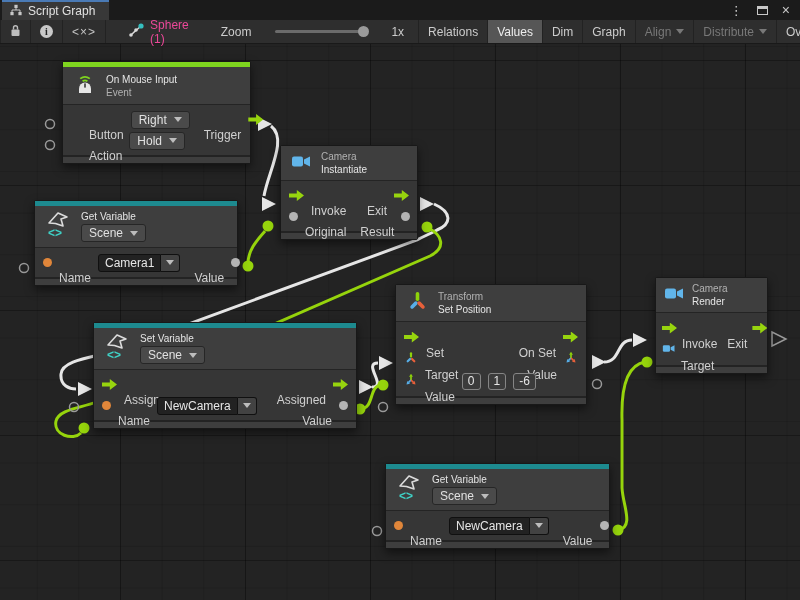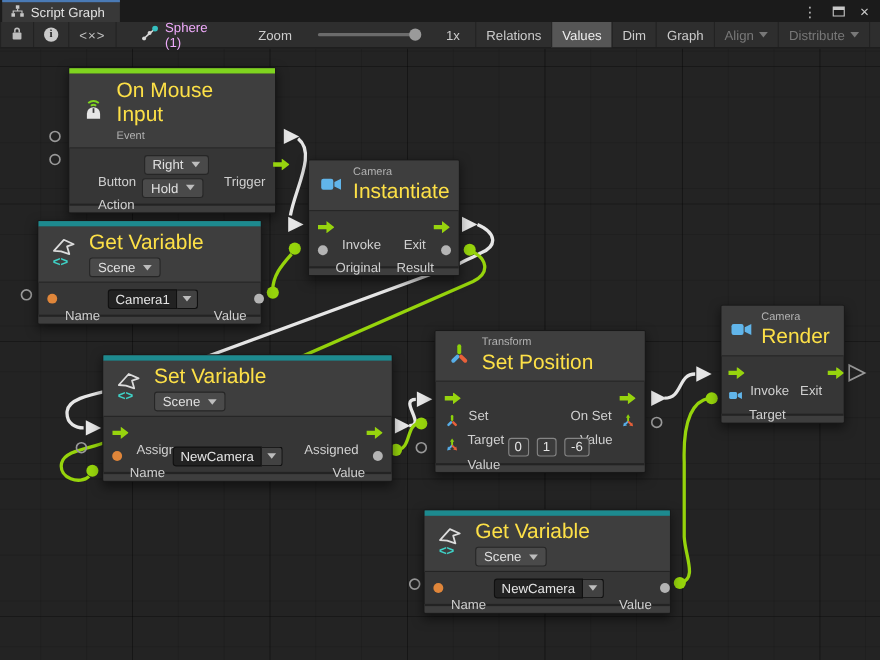--- a/index.html
+++ b/index.html
@@ -13,22 +13,22 @@
   .winbtns .more{font-size:13px;line-height:1;}
   .maxbox{width:11px;height:9px;border:1px solid #c8c8c8;border-top:3px solid #c8c8c8;display:inline-block;}
   .closex{font-size:14px;line-height:1;}
 
   
   .toolbar{position:absolute;top:20px;left:0;right:0;height:24px;background:#2e2e2e;border-bottom:1px solid #191919;display:flex;align-items:center;z-index:6;color:#cccccc;font-size:12px;}
   .tbtn{height:100%;display:flex;align-items:center;padding:0 9px;border-right:1px solid #222;}
   .tbtn.first{border-left:1px solid #222;}
   .iconbtn{width:42px;justify-content:center;}
   .codebtn{width:68px;justify-content:center;color:#c4c4c4;letter-spacing:1px;}
-  .graphcrumb{display:flex;align-items:center;gap:6px;margin-left:22px;color:#f0abfc;justify-content:center;}
-  .zoomwrap{display:flex;align-items:center;gap:24px;margin-left:46px;}
+  .graphcrumb{display:flex;align-items:center;gap:6px;margin-left:22px;color:#ec4899;justify-content:center;}
+  .zoomwrap{display:flex;align-items:center;gap:24px;margin-left:32px;}
   .slider{position:relative;width:92px;height:3px;background:#6b6b6b;border-radius:2px;}
   .knob{position:absolute;right:-2px;top:-4px;width:11px;height:11px;border-radius:50%;background:#9a9a9a;}
   .rightbtns{margin-left:14px;display:flex;height:100%;align-items:stretch;}
   .rbtn{display:flex;align-items:center;gap:5px;padding:0 9px;border-left:1px solid #222;white-space:nowrap;}
   .rbtn.active{background:#565656;color:#eee;}
   .rbtn.disabled{color:#787878;}
   .caret{width:0;height:0;border-left:4px solid transparent;border-right:4px solid transparent;border-top:5px solid #bdbdbd;display:inline-block;}
   .rbtn.disabled .caret{border-top-color:#787878;}
   .infocircle{width:13px;height:13px;border-radius:50%;background:#c9c9c9;color:#222;font-size:10px;font-weight:bold;display:flex;align-items:center;justify-content:center;font-family:"Liberation Serif",serif;}
 
@@ -45,21 +45,21 @@
   svg.wires{position:absolute;top:0;left:0;width:800px;height:600px;z-index:1;pointer-events:none;}
 
   
   .node{position:absolute;z-index:2;background:#363636;border:1px solid #181818;border-radius:2px;box-shadow:0 4px 10px rgba(0,0,0,.5);color:#d6d6d6;font-size:12px;}
   .colorbar{height:5px;}
   .colorbar.green{background:#7fd41f;}
   .colorbar.teal{background:#1d8a8f;}
   .nhead{background:#3e3e3e;display:flex;align-items:center;gap:9px;padding:5px 10px;border-bottom:1px solid #242424;}
   .nhead .tcol{display:flex;flex-direction:column;gap:2px;}
   .cat{font-size:10px;color:#b2b2b2;}
-  .ttl{font-size:19px;color:#fde047;}
+  .ttl{font-size:10px;color:#e5e5e5;}
   .sub{font-size:10px;color:#b2b2b2;}
   .nbody{padding:4px 0;}
   .nrow{height:21px;display:flex;align-items:center;padding:0 8px;gap:7px;}
   .grow{flex:1;}
   .nfoot{height:8px;background:#3e3e3e;border-top:2px solid #232323;}
   .flow{width:15px;height:11px;background:#97d40e;clip-path:polygon(0 32%,52% 32%,52% 0,100% 50%,52% 100%,52% 68%,0 68%);flex:none;}
   .pdot{width:9px;height:9px;border-radius:50%;background:#b4b4b4;flex:none;}
   .pdot.orange{background:#e0863a;}
   .plabel{color:#d0d0d0;margin-top:31px;}
   .dd{background:#4a4a4a;border:1px solid #262626;border-radius:3px;padding:1px 7px;display:inline-flex;align-items:center;gap:7px;color:#e0e0e0;}
@@ -263,21 +263,21 @@
             </span>
         </span>
         <span class="grow"></span>
         <span class="plabel">Value</span>
         <span class="pdot"></span>
       </div>
     </div>
     <div class="nfoot"></div>
   </div>
 
-  <div class="node" style="left:395px;top:300px;width:192px;">
+  <div class="node" style="left:395px;top:284px;width:192px;">
     <div class="nhead">
       <span>
         <svg width="23" height="23" viewBox="0 0 23 23">
           <rect x="9.7" y="2" width="3.6" height="9" rx="1.8" fill="#8ed30a"></rect>
           <rect x="9.7" y="2" width="3.6" height="9" rx="1.8" fill="#57aee8" transform="rotate(-135 11.5 11.5)"></rect>
           <rect x="9.7" y="2" width="3.6" height="9" rx="1.8" fill="#e8603a" transform="rotate(135 11.5 11.5)"></rect>
         </svg>
       </span>
       <span class="tcol">
         <span class="cat">Transform</span>

